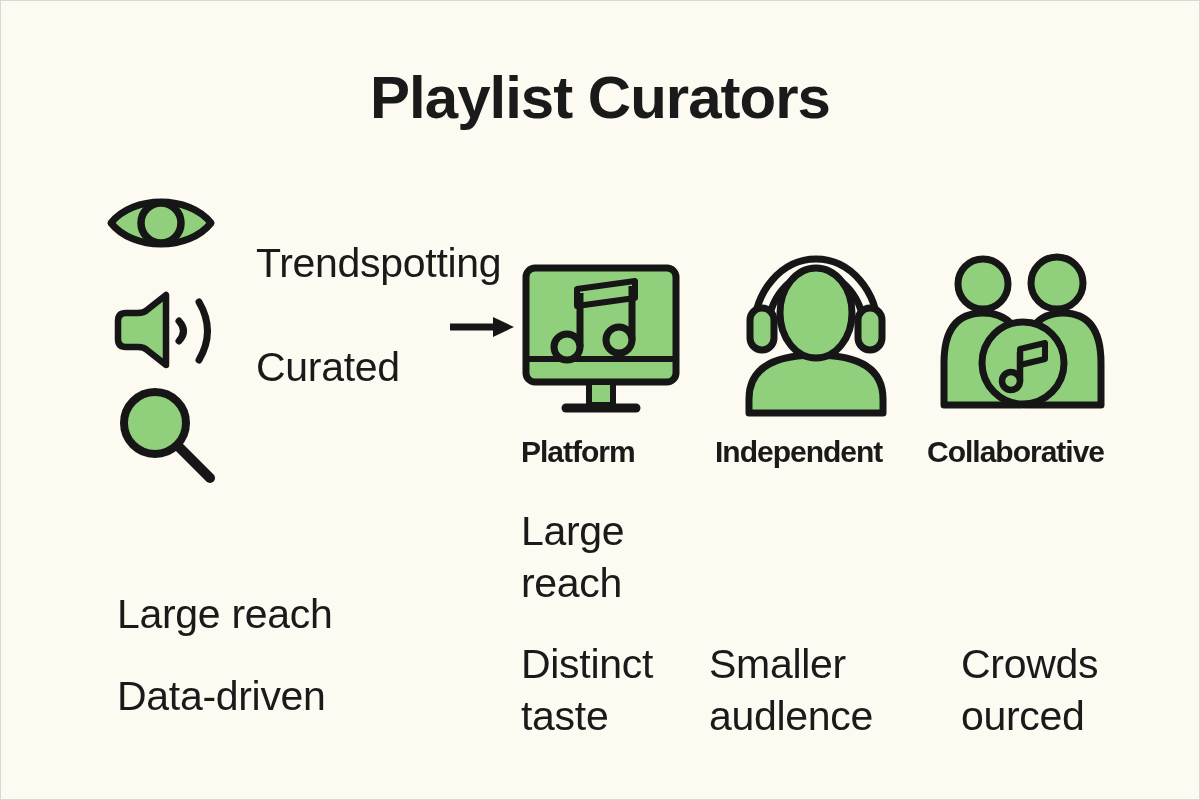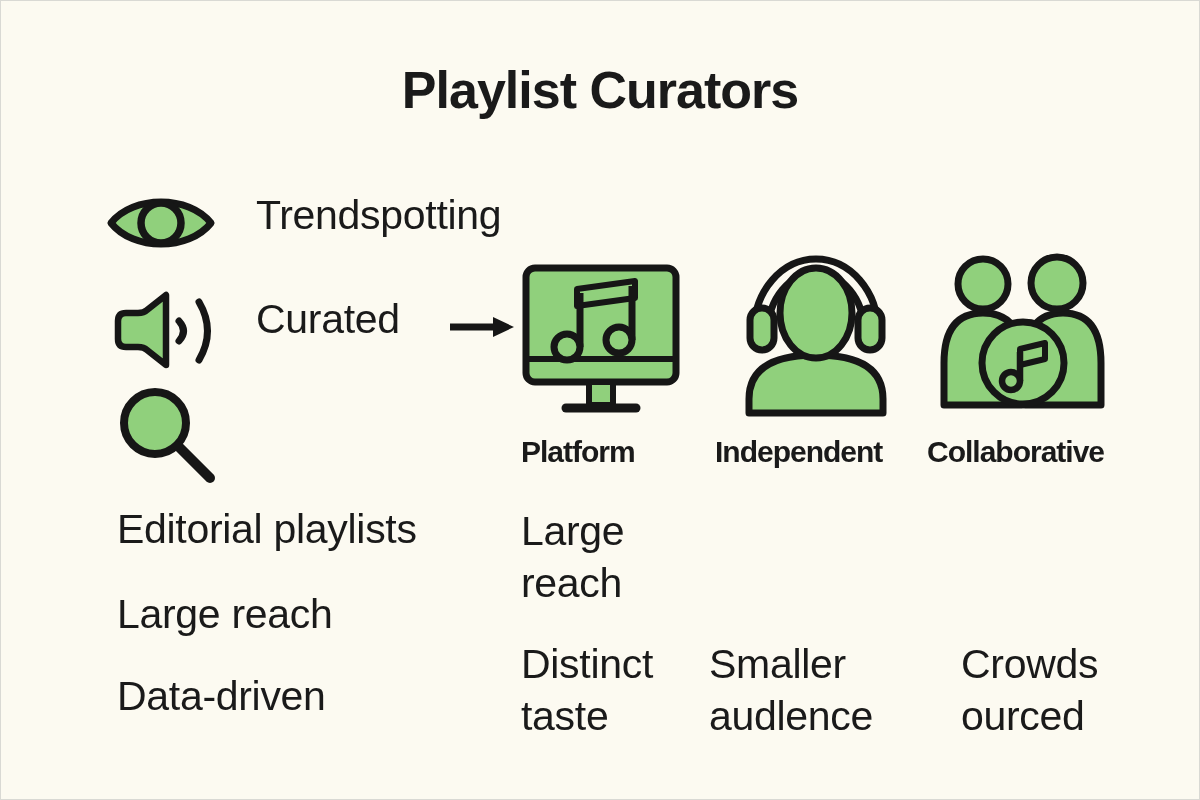--- a/index.html
+++ b/index.html
@@ -11,27 +11,27 @@
   html,body{margin:0;padding:0;}
   body{font-family:"Liberation Sans",sans-serif;background:#888;}
   .canvas{
     position:relative;width:1200px;height:800px;overflow:hidden;
     background:var(--background);
     border:1px solid #d9d9d4;box-sizing:border-box;
     color:var(--text);
   }
   .abs{position:absolute;}
   .title{
-    position:absolute;left:0;right:0;top:49px;margin:0;
-    text-align:center;font-size:52px;line-height:80px;font-weight:700;
+    position:absolute;left:0;right:0;top:49px;margin:8px;
+    text-align:center;font-size:60px;line-height:80px;font-weight:700;
     letter-spacing:-1px;color:var(--text);
   }
   .label{
     position:absolute;left:255px;font-size:41px;line-height:50px;
-    letter-spacing:-0.3px;white-space:nowrap;color:var(--text);
+    letter-spacing:-0.3px;white-space:nowrap;color:var(--text);margin-top:48px;
   }
   .col-header{
     position:absolute;font-size:30px;line-height:44px;font-weight:700;
     letter-spacing:-1px;white-space:nowrap;color:var(--text);
   }
   .list-item{
     position:absolute;left:116px;font-size:41px;line-height:50px;
     letter-spacing:-0.3px;white-space:nowrap;color:var(--text);
   }
   .col-point{
@@ -101,21 +101,20 @@
     <circle class="ic-fill" stroke-width="7" cx="82" cy="110" r="41"></circle>
     <path class="ic-fill" stroke-width="6" stroke-linejoin="round" d="M79 96 L104 90 L104 106 L79 112 Z"></path>
     <line class="ic-line" stroke-width="6.5" x1="79" y1="128" x2="79" y2="99"></line>
     <circle class="ic-fill" stroke-width="6.5" cx="70" cy="128" r="9"></circle>
   </svg>
 
   <div class="col-header" style="left:520px;top:429px">Platform</div>
   <div class="col-header" style="left:714px;top:429px">Independent</div>
   <div class="col-header" style="left:926px;top:429px">Collaborative</div>
 
-  <div class="list-item" style="top:503px">Editorial playlists</div>
   <div class="list-item" style="top:588px">Large reach</div>
   <div class="list-item" style="top:670px">Data-driven</div>
 
   <div class="col-point" style="left:520px;top:504px">Large reach</div>
   <div class="col-point" style="left:520px;top:637px">Distinct taste</div>
 
   <div class="col-point" style="left:708px;top:637px">Smaller audlence</div>
 
   <div class="col-point" style="left:960px;top:637px">Crowds ourced</div>
 

